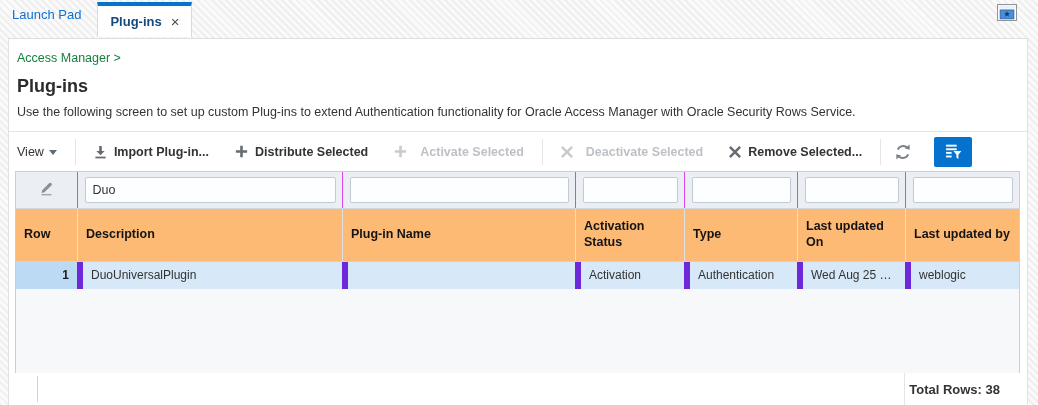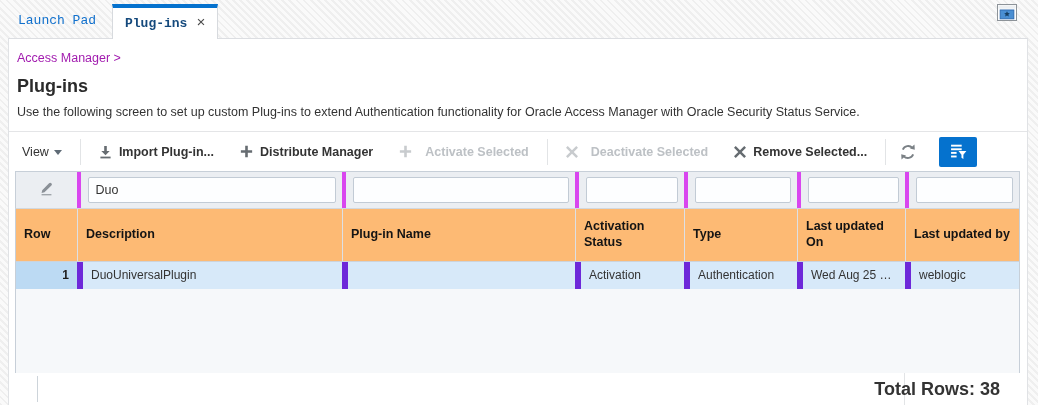--- a/index.html
+++ b/index.html
@@ -3,75 +3,75 @@
 <meta charset="utf-8">
 <style>
   * { margin:0; padding:0; box-sizing:border-box; }
   html,body { width:1038px; height:405px; }
   body {
     font-family:"Liberation Sans","DejaVu Sans",sans-serif;
     background:repeating-linear-gradient(45deg,#efefef 0 2px,#fafafa 2px 5px);
     position:relative; overflow:hidden;
   }
   
-  .tabbar { position:absolute; top:0; left:0; right:0; height:38px; display:flex; align-items:flex-end; padding-left:10px; z-index:2;font-family:Liberation Mono, monospace; }
+  .tabbar { position:absolute; top:0; left:0; right:0; height:38px; display:flex; align-items:center; padding-left:4px; z-index:2; }
   .tab { font-size:13px; cursor:pointer; }
   .tab.inactive { color:#1070cd; padding:0 16px 10px 8px; }
   .tab.active {
     background:#fff; border:1px solid #d7dade; border-bottom:none; border-top:4px solid #0572ce;
     height:35px; margin-bottom:-1px; padding:0 12px; display:flex; align-items:center; gap:9px;
     font-weight:bold; color:#14497c;
   }
   .tab-close { font-size:15px; font-weight:normal; color:#4c4c4c; line-height:1; }
   .winicon { position:absolute; right:21px; top:4px; width:20px; height:17px; cursor:pointer; }
   
   .panel {
     position:absolute; top:38px; left:8px; width:1020px; bottom:0; background:#fff;
     border-left:1px solid #e0e2e5; border-right:1px solid #e0e2e5; border-top:1px solid #dcdee2; z-index:1;
   }
-  .breadcrumb { position:absolute; left:8px; top:12px; font-size:12.5px; color:#a21caf; cursor:pointer; }
+  .breadcrumb { position:absolute; left:8px; top:12px; font-size:12.5px; color:#15803d; cursor:pointer; }
   .title { position:absolute; left:8px; top:37px; font-size:18px; font-weight:bold; color:#2b2b2b; }
   .desc { position:absolute; left:8px; top:66px; font-size:12.5px; color:#333; }
   
   .toolbar { position:absolute; left:0; right:0; top:92px; height:40px; border-top:1px solid #e4e5e7; display:flex; align-items:center; }
   .tbtn { display:flex; align-items:center; gap:7px; margin:0 13px; font-size:12.5px; cursor:pointer; white-space:nowrap; }
-  .tbtn.view { margin-left:13px; color:#333; gap:5px; }
+  .tbtn.view { margin-left:8px; color:#333; gap:5px; }
   .caret { width:0; height:0; border-left:4px solid transparent; border-right:4px solid transparent; border-top:5px solid #5f6b76; margin-top:2px; }
   .tbtn .lbl { font-weight:bold; color:#333; }
   .tbtn .ic { display:flex; color:#666c71; }
   .tbtn.disabled { cursor:default;gap:13px; }
   .tbtn.disabled .lbl { color:#bdc1c5; }
   .tbtn.disabled .ic { color:#c8cbce; }
   .sep { width:1px; height:26px; background:#e2e4e6; margin:0 5px; }
   .iconbtn { margin:0 10px 0 8px; display:flex; cursor:pointer; }
   .qbe { width:38px; height:30px; background:#0572ce; border-radius:2px; display:flex; align-items:center; justify-content:center; margin-left:12px; cursor:pointer; }
   
   .grid { display:grid; grid-template-columns:61px 265px 233px 109px 113px 108px 114px; }
   .table { position:absolute; left:6px; top:132px; width:1005px; }
   .frow { height:37px; background:#ebeef2; border:1px solid #c7cfd8; border-bottom:none; }
   .fcell { position:relative; display:flex; align-items:center; }
-  .fcell + .fcell { border-left:4px solid #d946ef; }
+  .fcell + .fcell { border-left:1px solid #d946ef; }
   .fcell.icon-cell { justify-content:center; }
   .fcell input {
     width:calc(100% - 13px); height:26px; margin:0 auto; border:1px solid #c2cbd5; border-radius:2px;
     background:#fdfeff; font-family:inherit; font-size:12.5px; color:#333; padding:0 7px; outline:none;
   }
   .hrow { height:54px; background:#fdba74; border-left:1px solid #c7cfd8; border-right:1px solid #c7cfd8; border-top:1px solid #d2d8de; border-bottom:1px solid #cdd3da; }
   .hcell { display:flex; align-items:center; padding:2px 8px; font-size:12.5px; font-weight:bold; color:#141414; line-height:1.25; cursor:pointer; }
   .hcell + .hcell { border-left:1px solid #dde0e5; }
   .drow { height:27px; background:#d7e9f9; border-left:1px solid #c7cfd8; border-right:1px solid #c7cfd8; cursor:pointer; }
   .dcell { font-size:12px; color:#333; line-height:26px; padding:0 8px; white-space:nowrap; overflow:hidden; text-overflow:ellipsis; }
   .dcell + .dcell { border-left:6px solid #6d28d9; }
   .dcell.rownum { background:#bcdaf3; font-weight:bold; color:#1c1c1c; text-align:right; }
   .tbody-empty { height:96px; background:#f6f8fa; border-left:1px solid #c7cfd8; border-right:1px solid #c7cfd8; border-bottom:2px solid #c3cbd2; }
   
   .tfooter { position:absolute; left:0; right:0; bottom:0; height:32px; background:#fff; }
   .fdiv1 { position:absolute; left:28px; bottom:3px; width:1px; height:26px; background:#cdd4da; }
   .fdiv2 { position:absolute; left:895px; top:0; bottom:0; width:1px; background:#e2e4e6; }
-  .total { position:absolute; right:27px; top:0; bottom:0; display:flex; align-items:center; font-size:18px; font-weight:bold; color:#333; }
+  .total { position:absolute; right:27px; top:0; bottom:0; display:flex; align-items:center; font-size:13px; font-weight:bold; color:#333; }
 </style>
 </head>
 <body>
 
 <div class="tabbar">
   <div class="tab inactive">
     <span>Launch Pad</span>
   </div>
   <div class="tab active">
     <span>Plug-ins</span>
@@ -85,21 +85,21 @@
     <rect x="1.5" y="1.5" width="17" height="3.2" fill="#eceff2"></rect>
     <rect x="3.2" y="6" width="13.6" height="8.8" fill="#4a8fd3" stroke="#2f6db3"></rect>
     <path d="M10 7.2l.9 1.7 1.9.3-1.4 1.3.4 1.9-1.8-1-1.8 1 .4-1.9-1.4-1.3 1.9-.3z" fill="#173f63"></path>
   </svg>
 </div>
 
 <div class="panel">
 
   <div class="breadcrumb">Access Manager &gt;</div>
   <div class="title">Plug-ins</div>
-  <div class="desc">Use the following screen to set up custom Plug-ins to extend Authentication functionality for Oracle Access Manager with Oracle Security Status Service.</div>
+  <div class="desc">Use the following screen to set up custom Plug-ins to extend Authentication functionality for Oracle Access Manager with Oracle Security Rows Service.</div>
 
   <div class="toolbar">
     <div class="tbtn view">
       <span>View</span>
       <span class="caret"></span>
     </div>
     <div class="sep"></div>
 
     <div class="tbtn">
       <span class="ic">
@@ -110,21 +110,21 @@
       </span>
       <span class="lbl">Import Plug-in...</span>
     </div>
 
     <div class="tbtn">
       <span class="ic">
         <svg width="13" height="13" viewBox="0 0 12 12">
             <path d="M4.8 0.8h2.4v4h4v2.4h-4v4H4.8v-4h-4V4.8h4z" fill="currentColor"></path>
           </svg>
       </span>
-      <span class="lbl">Distribute Manager</span>
+      <span class="lbl">Distribute Selected</span>
     </div>
 
     <div class="tbtn disabled">
       <span class="ic">
         <svg width="13" height="13" viewBox="0 0 12 12">
             <path d="M4.8 0.8h2.4v4h4v2.4h-4v4H4.8v-4h-4V4.8h4z" fill="currentColor"></path>
           </svg>
       </span>
       <span class="lbl">Activate Selected</span>
     </div>

